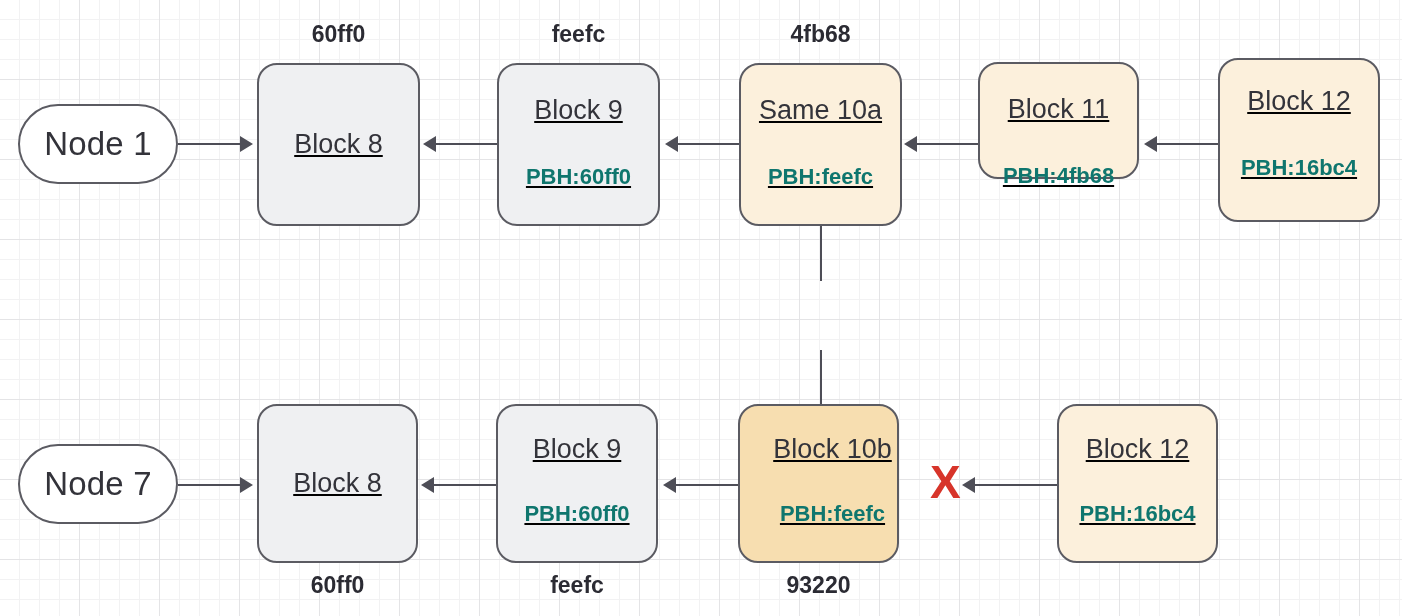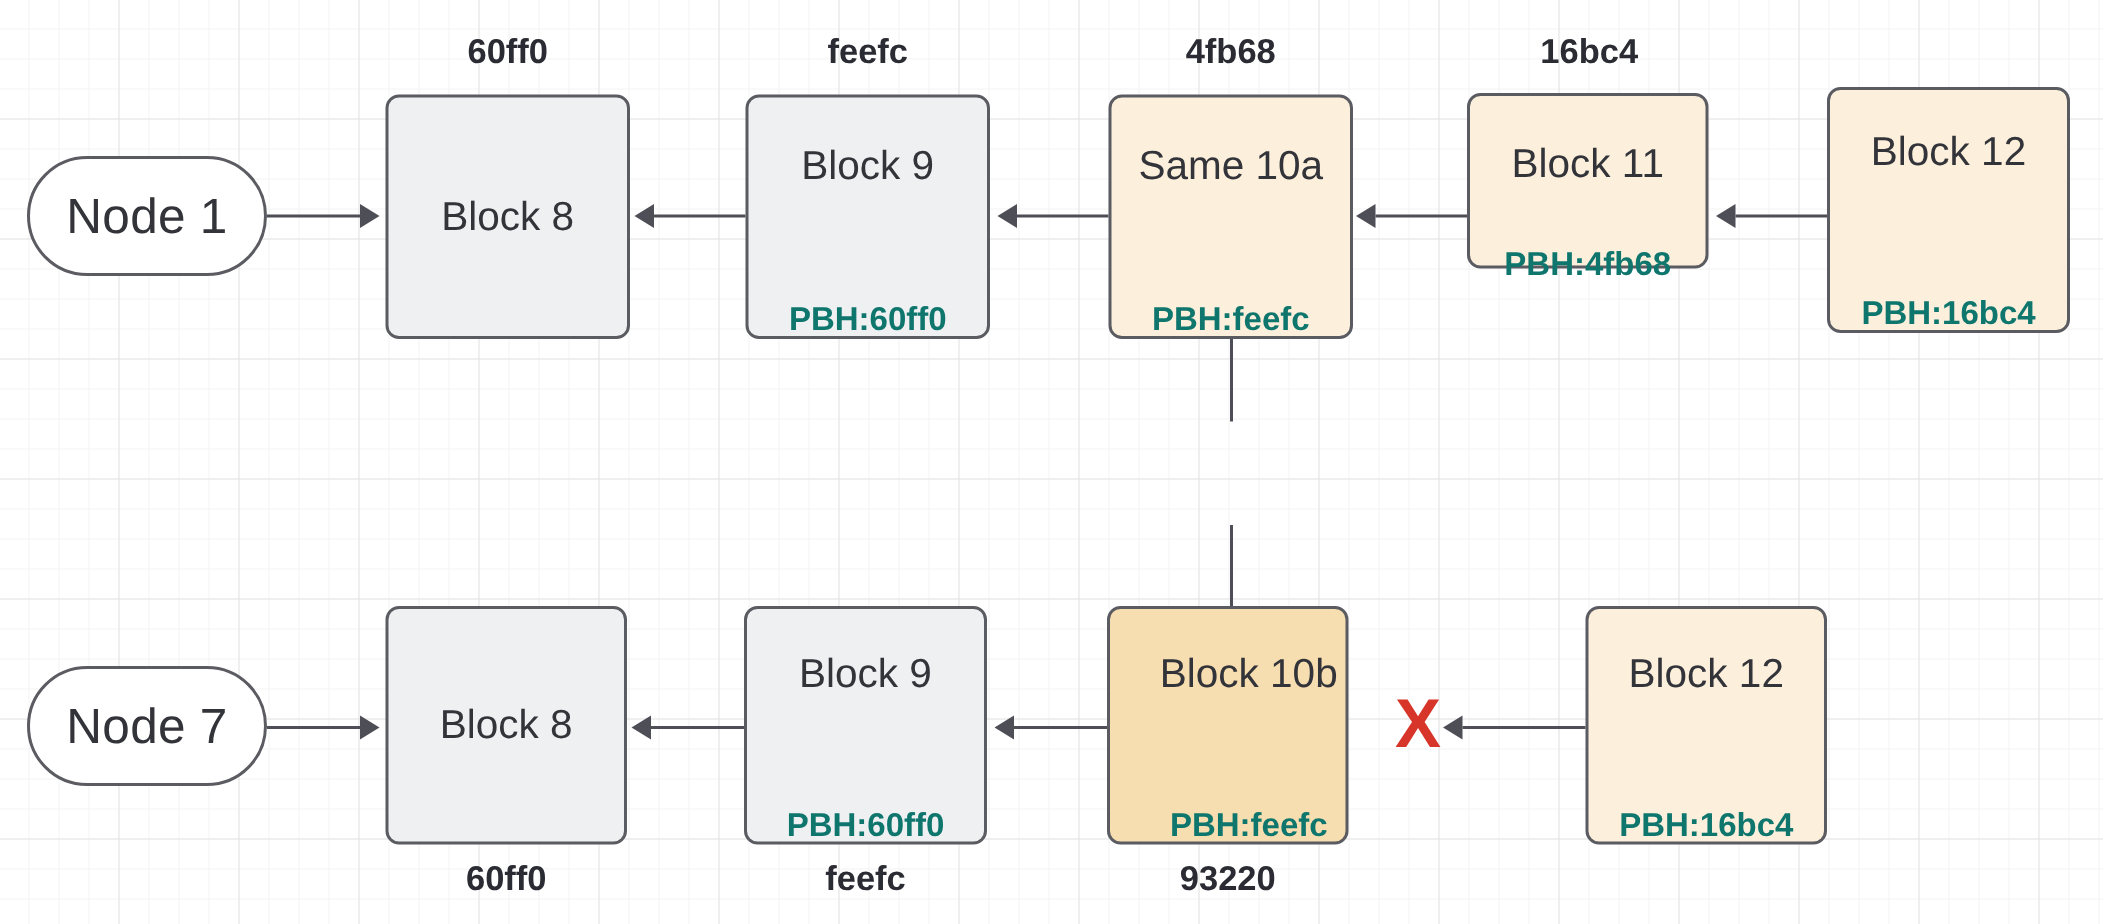--- a/index.html
+++ b/index.html
@@ -41,25 +41,26 @@
     font-size: 33px;
     color: #33333a;
     letter-spacing: .2px;
     white-space: nowrap;
   }
 
   .block {
     position: absolute;
     box-sizing: border-box;
     border: 2.5px solid #5b5b62;
-    border-radius: 9px;
+    border-radius: 20px;
     display: flex;
     flex-direction: column;
     align-items: center;
-    justify-content: space-between;
+    justify-content: flex-start;
+    text-decoration: underline;
   }
   .block.grey  { background: #eff0f2; }
   .block.cream { background: #fcf0dc; }
   .block.tan   { background: #f7deb0; padding-left: 28px; }
 
   .block-title {
     font-size: 27px;
     color: #33333a;
     line-height: 1;
     white-space: nowrap;
@@ -127,21 +128,20 @@
   }
 </style>
 </head>
 <body>
 
 <div id="canvas">
 
   <div class="hash-label" style="left:257px; top:21px; width:163px;">60ff0</div>
   <div class="hash-label" style="left:497px; top:21px; width:163px;">feefc</div>
   <div class="hash-label" style="left:739px; top:21px; width:163px;">4fb68</div>
-  <div class="hash-label" style="left:978px; top:21px; width:163px;">16bc4</div>
 
   <div class="node-shape" style="left:18px; top:104px; width:160px; height:80px;">
     <span class="node-label">Node 1</span>
   </div>
 
   <div class="edge h" style="left:178px; top:143px; width:62px;"></div>
   <div class="arrow right" style="left:240px; top:136px;"></div>
 
   <div class="block grey" style="left:257px; top:63px; width:163px; height:163px;">
     <span class="block-title" style="margin-top:66px;">Block 8</span>

